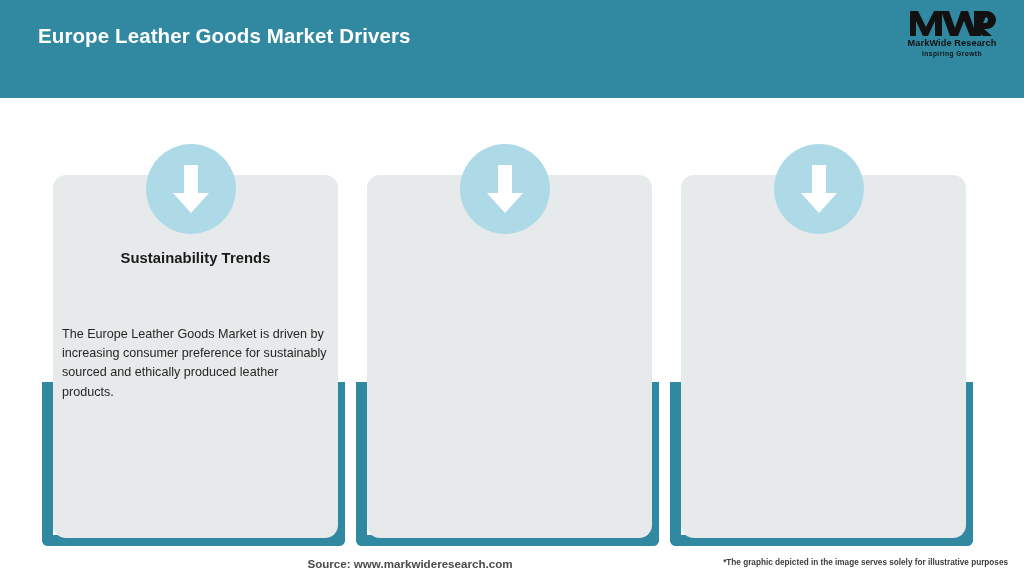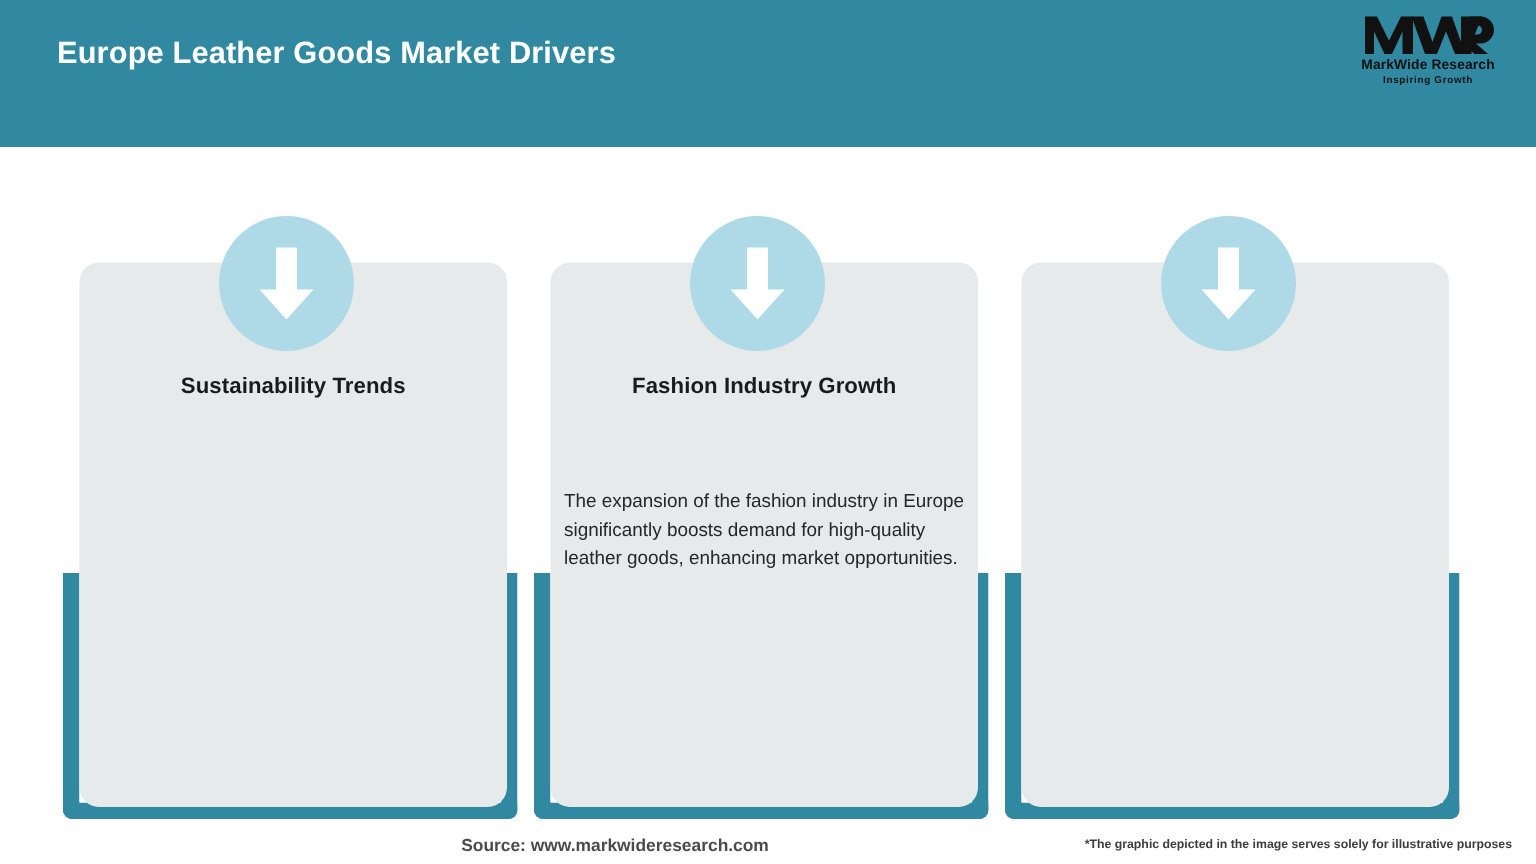--- a/index.html
+++ b/index.html
@@ -195,32 +195,31 @@
 
   <div class="card-block c0">
     <div class="teal-frame"></div>
     <div class="card-panel"></div>
     <div class="arrow-badge">
       <svg width="44" height="52" viewBox="0 0 44 52" aria-hidden="true">
         <polygon points="15,2 29,2 29,30 40,30 22,50 4,30 15,30" fill="#ffffff"></polygon>
       </svg>
     </div>
     <div class="card-heading">Sustainability Trends</div>
+    <div class="card-body">The Europe Leather Goods Market is driven by increasing consumer preference for sustainably sourced and ethically produced leather products.</div>
   </div>
 
   <div class="card-block c1">
     <div class="teal-frame"></div>
     <div class="card-panel"></div>
     <div class="arrow-badge">
       <svg width="44" height="52" viewBox="0 0 44 52" aria-hidden="true">
         <polygon points="15,2 29,2 29,30 40,30 22,50 4,30 15,30" fill="#ffffff"></polygon>
       </svg>
     </div>
-    <div class="card-heading">Fashion Industry Growth</div>
-    <div class="card-body">The expansion of the fashion industry in Europe significantly boosts demand for high-quality leather goods, enhancing market opportunities.</div>
   </div>
 
   <div class="card-block c2">
     <div class="teal-frame"></div>
     <div class="card-panel"></div>
     <div class="arrow-badge">
       <svg width="44" height="52" viewBox="0 0 44 52" aria-hidden="true">
         <polygon points="15,2 29,2 29,30 40,30 22,50 4,30 15,30" fill="#ffffff"></polygon>
       </svg>
     </div>

